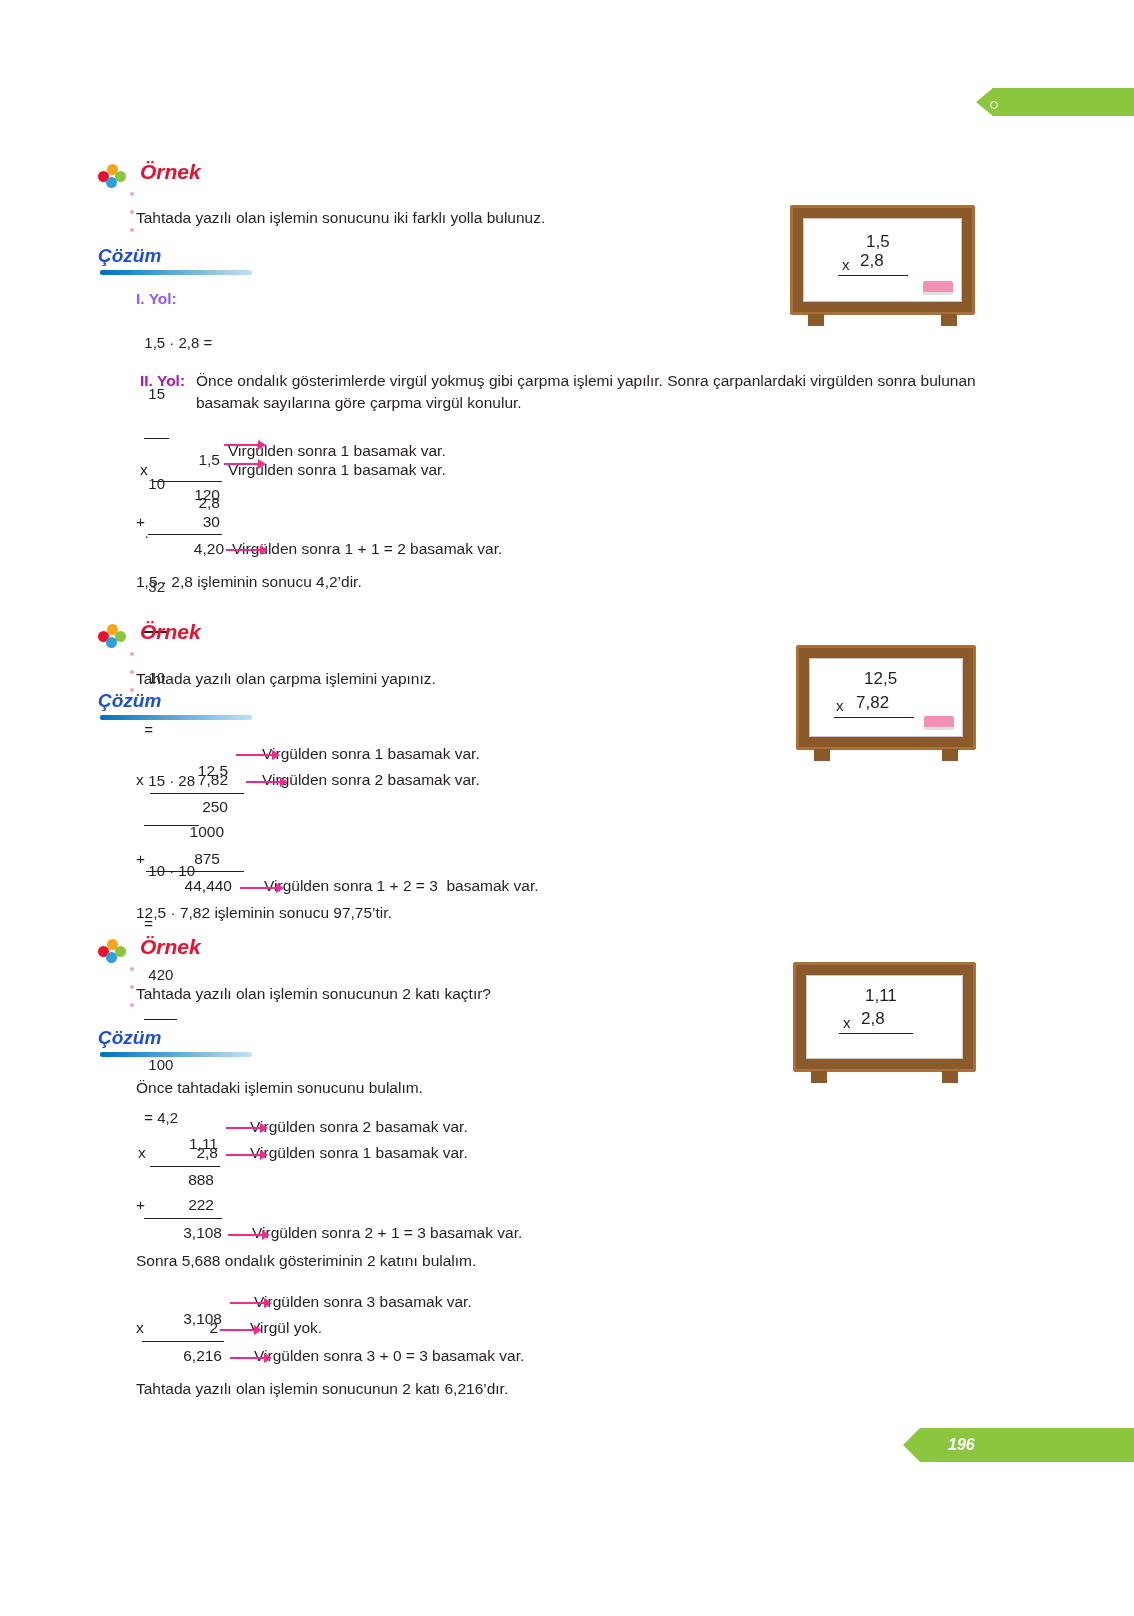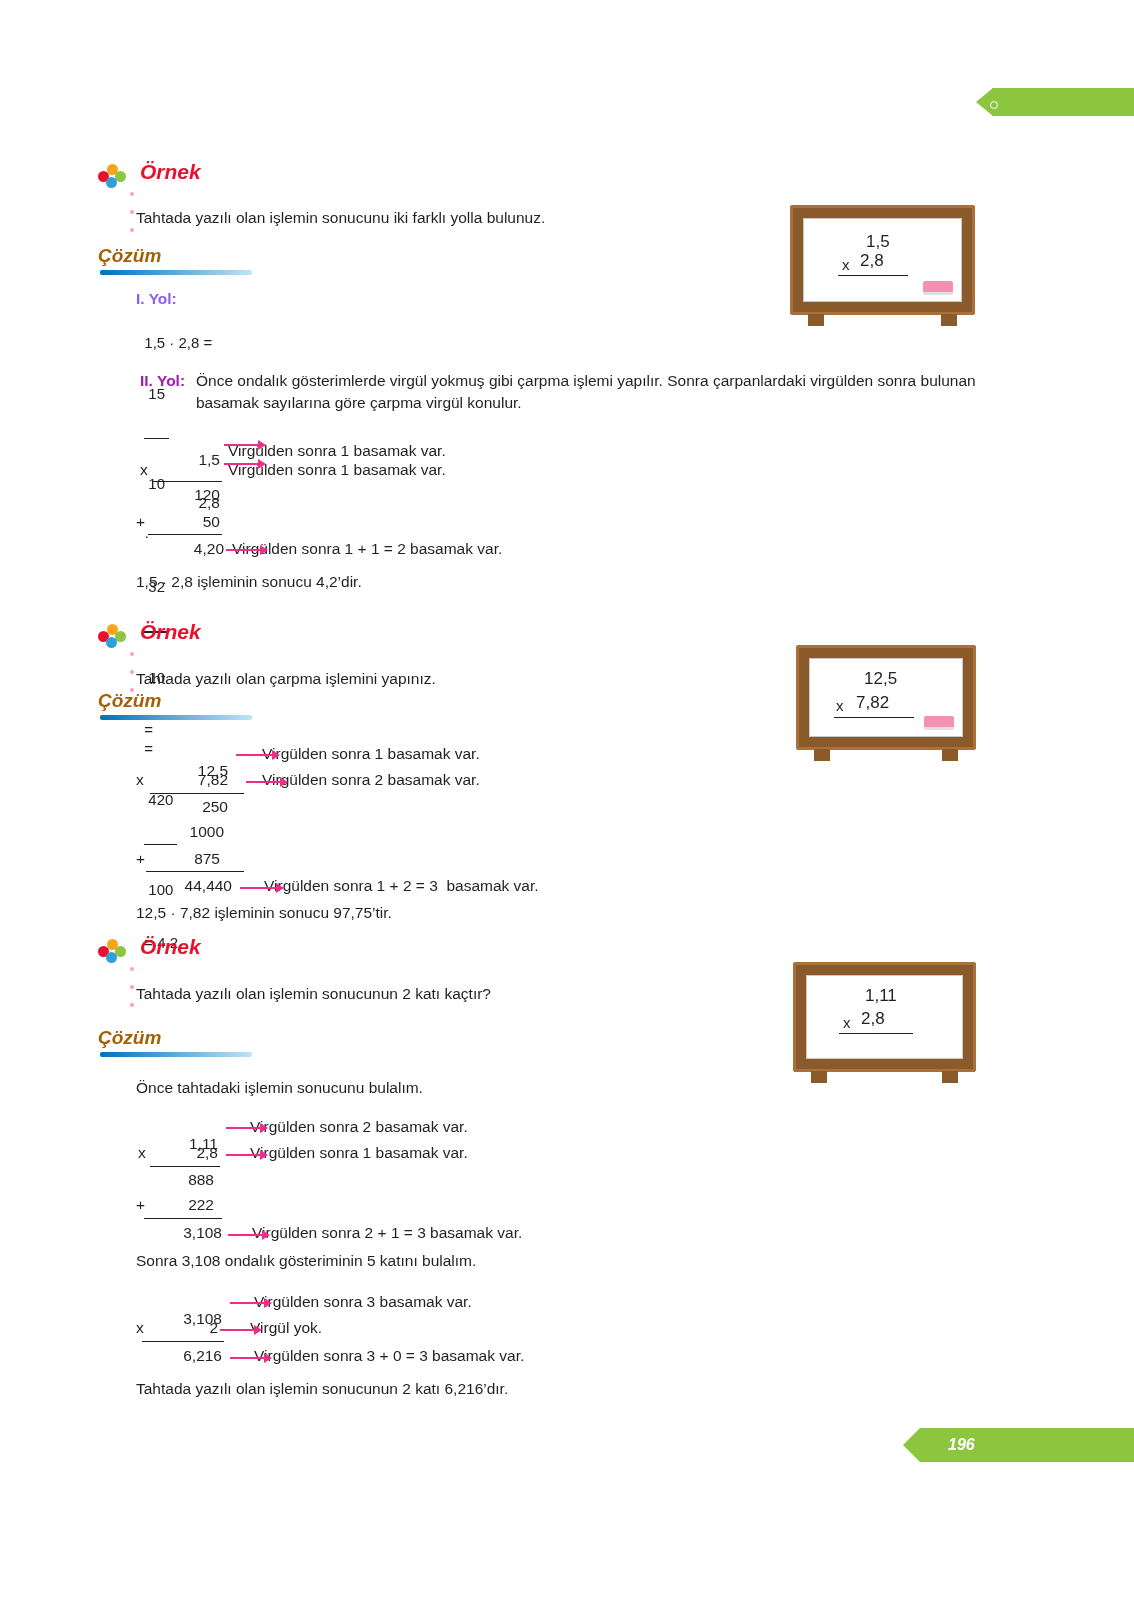--- a/index.html
+++ b/index.html
@@ -63,21 +63,21 @@
   .ornek .p1{background:#f9a51a;left:9px;top:0px;}
   .ornek .p2{background:#e8112d;left:0px;top:7px;}
   .ornek .p3{background:#8cc63f;left:17px;top:7px;}
   .ornek .p4{background:#2e9fd8;left:8px;top:13px;}
   .ornek .dots{position:absolute;left:32px;top:22px;}
   .ornek .dots i{display:inline-block;width:4px;height:4px;border-radius:50%;background:#f6a2c0;margin-right:4px;}
 
   
   .cozum{position:absolute;}
   .cozum .word{
-    font-size:19px;font-weight:bold;font-style:italic;color:#a16207;
+    font-size:19px;font-weight:bold;font-style:italic;color:#1d4ed8;
   }
   .cozum .rule{
     position:absolute;left:2px;top:25px;width:152px;height:5px;
     background:linear-gradient(to right,#0071bc,#bfe3f6);
     border-radius:2px;
   }
 
   
   .board{position:absolute;}
   .board .frame{
@@ -175,20 +175,25 @@
     <span class="bar"></span>
     <span class="d">10</span>
   </span>
   <span style="display:inline-block;vertical-align:middle;">·</span>
   <span class="frac" style="position:relative;vertical-align:middle;">
     <span class="n">32</span>
     <span class="bar"></span>
     <span class="d">10</span>
   </span>
   <span style="display:inline-block;vertical-align:middle;">=</span>
+  <span class="frac" style="position:relative;vertical-align:middle;">
+    <span class="n">15 · 28</span>
+    <span class="bar"></span>
+    <span class="d">10 · 10</span>
+  </span>
   <span style="display:inline-block;vertical-align:middle;">=</span>
   <span class="frac" style="position:relative;vertical-align:middle;">
     <span class="n">420</span>
     <span class="bar"></span>
     <span class="d">100</span>
   </span>
   <span style="display:inline-block;vertical-align:middle;">= 4,2</span>
 </div>
 
 <div class="abs t b" style="left:140px;top:370px;color:#a21caf;">II. Yol:</div>
@@ -205,21 +210,21 @@
     <span class="rt" style="left:0px;width:84px;">2,8</span>
     <div class="hline" style="left:16px;top:23px;width:70px;"></div>
     <span class="abs" style="left:92px;top:3px;">Virgülden sonra 1 basamak var.</span>
     <div class="arrow" style="left:88px;top:1px;width:44px;"><div class="shaft" style="width:36px;"></div><div class="head" style="left:34px;"></div></div>
   </div>
   <div class="row">
     <span class="rt" style="left:0px;width:84px;top:3px;">120</span>
   </div>
   <div class="row">
     <span class="abs" style="left:0px;top:5px;">+</span>
-    <span class="rt" style="left:0px;width:84px;top:5px;">50</span>
+    <span class="rt" style="left:0px;width:84px;top:5px;">30</span>
     <div class="hline" style="left:12px;top:26px;width:74px;"></div>
   </div>
   <div class="row">
     <span class="rt" style="left:0px;width:88px;top:7px;">4,20</span>
     <span class="abs" style="left:96px;top:7px;">Virgülden sonra 1 + 1 = 2 basamak var.</span>
     <div class="arrow" style="left:90px;top:12px;width:44px;"><div class="shaft" style="width:36px;"></div><div class="head" style="left:34px;"></div></div>
   </div>
 </div>
 
 <div class="abs t" style="left:136px;top:571px;">1,5 · 2,8 işleminin sonucu 4,2’dir.</div>
@@ -339,21 +344,21 @@
     <span class="rt" style="left:0px;width:78px;top:4px;">222</span>
     <div class="hline" style="left:8px;top:26px;width:78px;"></div>
   </div>
   <div class="row">
     <span class="rt" style="left:0px;width:86px;top:7px;">3,108</span>
     <span class="abs" style="left:116px;top:7px;">Virgülden sonra 2 + 1 = 3 basamak var.</span>
     <div class="arrow" style="left:92px;top:13px;width:46px;"><div class="shaft" style="width:36px;"></div><div class="head" style="left:34px;"></div></div>
   </div>
 </div>
 
-<div class="abs t" style="left:136px;top:1250px;">Sonra 3,108 ondalık gösteriminin 5 katını bulalım.</div>
+<div class="abs t" style="left:136px;top:1250px;">Sonra 5,688 ondalık gösteriminin 2 katını bulalım.</div>
 
 <div class="op" style="left:136px;top:1292px;">
   <div class="row">
     <span class="rt" style="left:0px;width:86px;">3,108</span>
     <span class="abs" style="left:118px;top:1px;">Virgülden sonra 3 basamak var.</span>
     <div class="arrow" style="left:94px;top:6px;width:46px;"><div class="shaft" style="width:36px;"></div><div class="head" style="left:34px;"></div></div>
   </div>
   <div class="row">
     <span class="abs" style="left:0px;top:2px;">x</span>
     <span class="rt" style="left:0px;width:82px;top:2px;">2</span>

